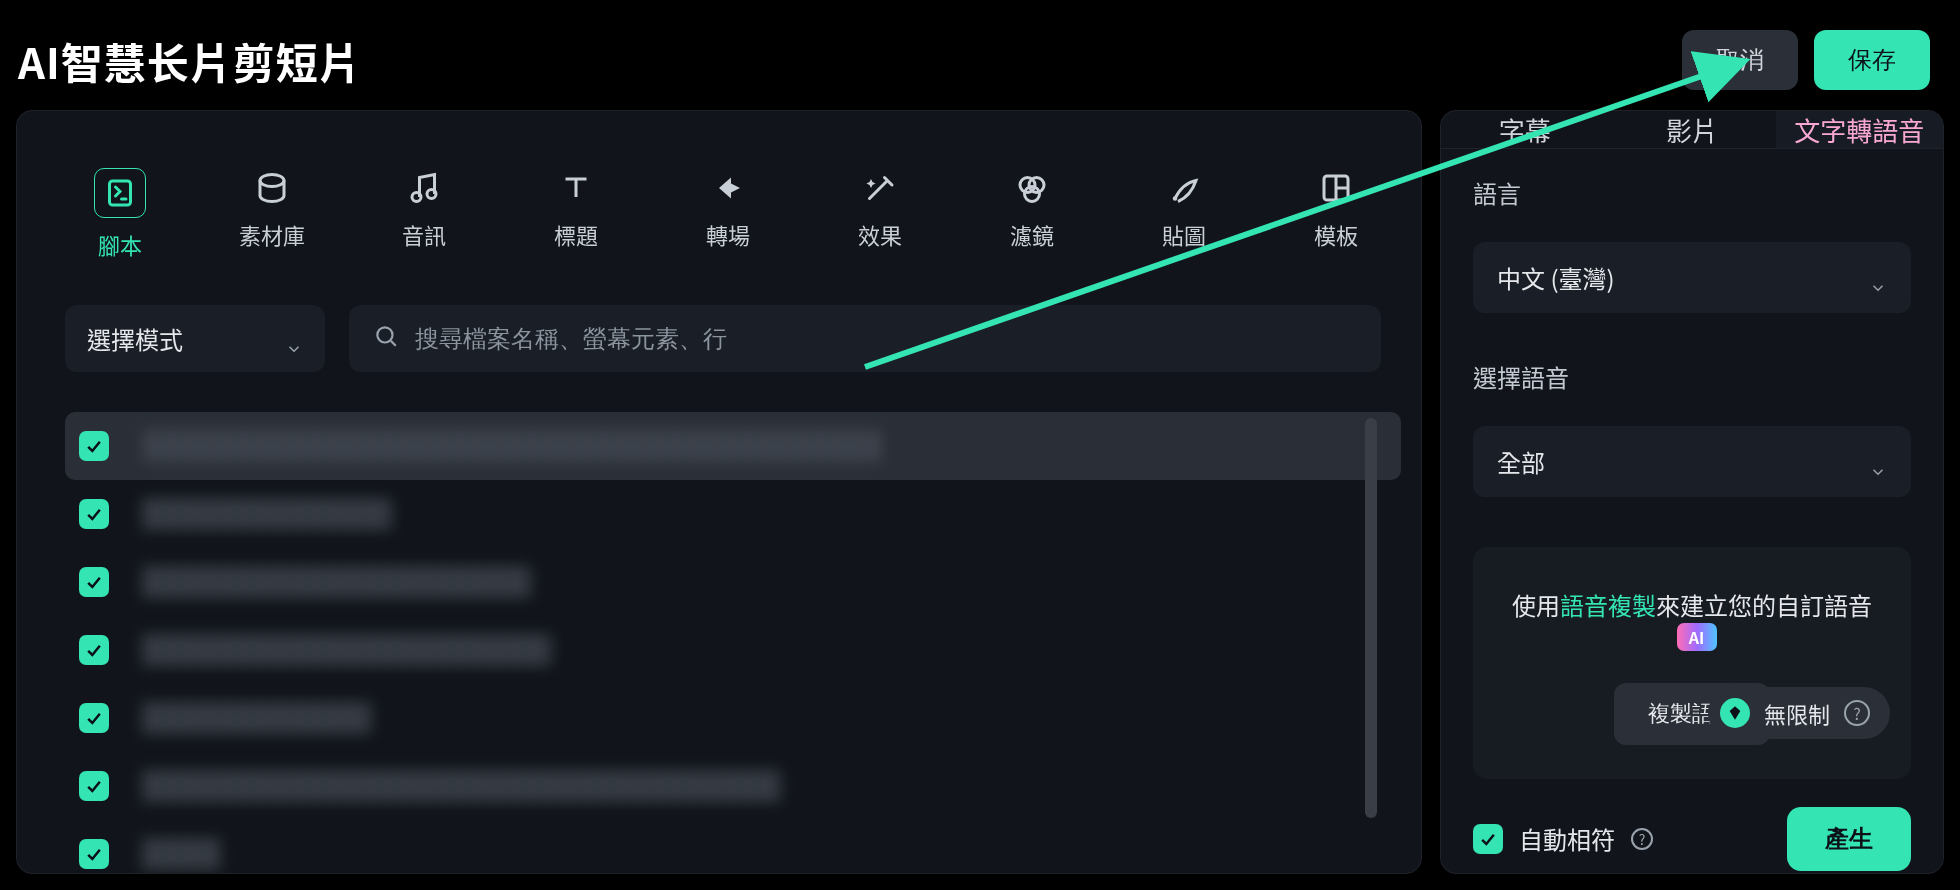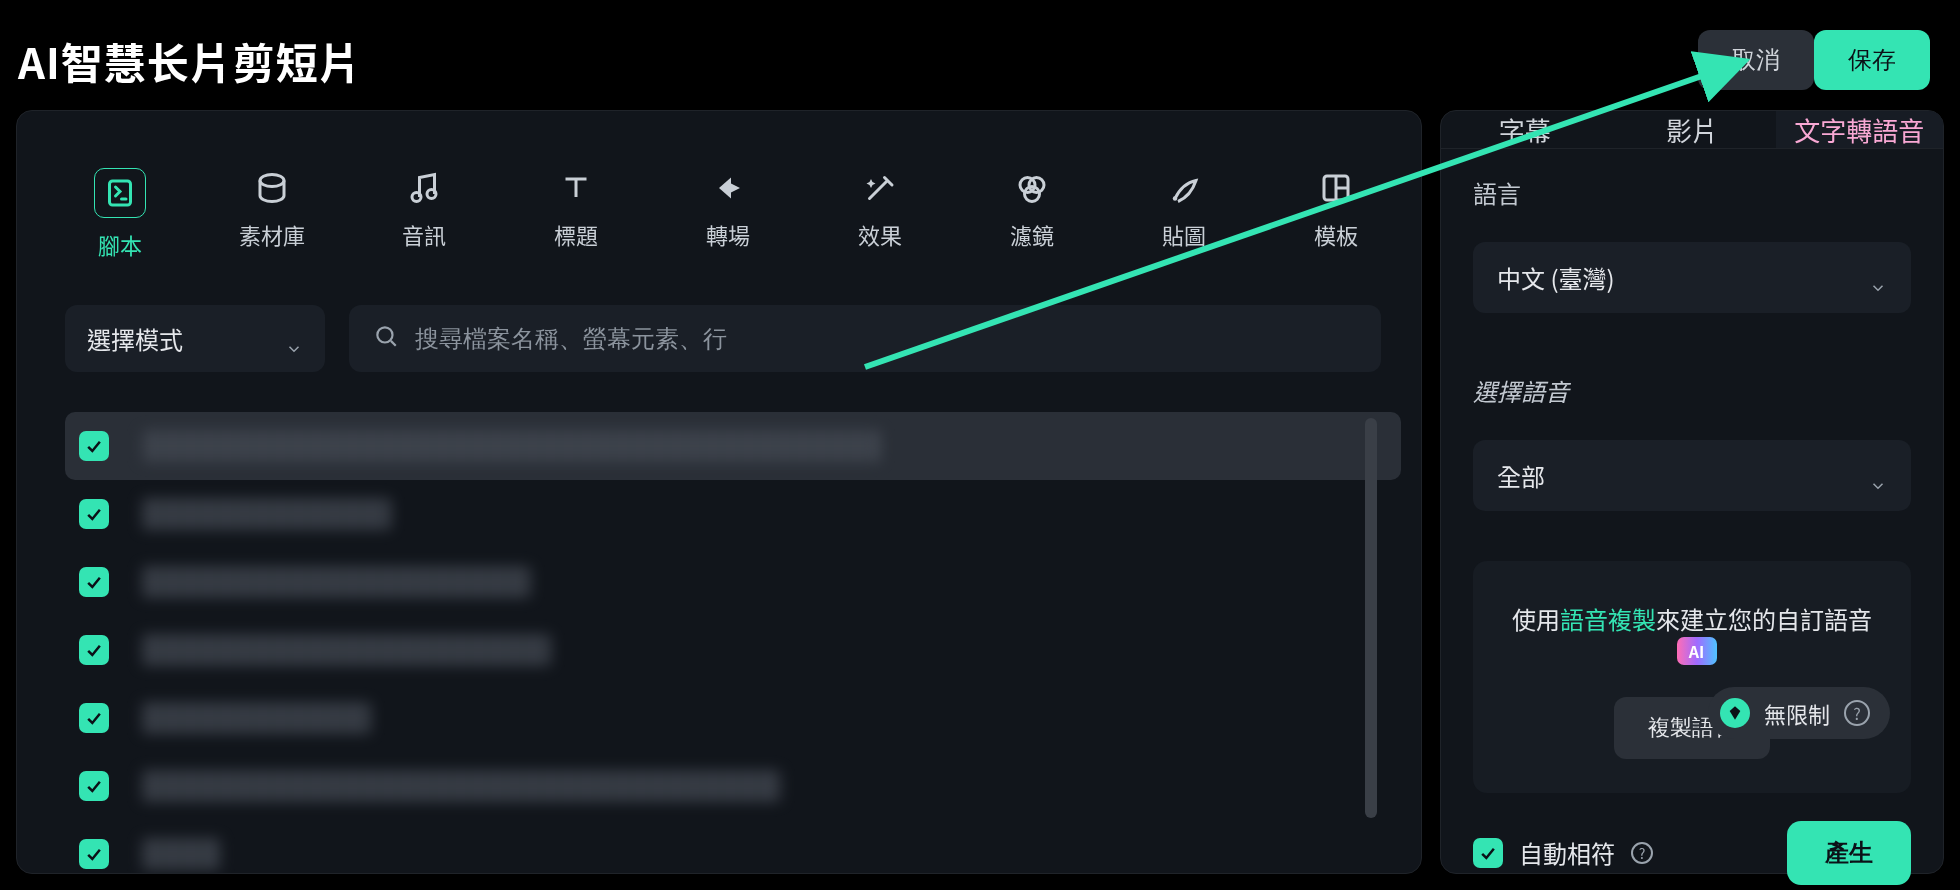--- a/index.html
+++ b/index.html
@@ -7,21 +7,21 @@
     width: 1960px; height: 890px;
     background: #000; font-family: "PingFang TC", "Microsoft JhengHei", "Noto Sans CJK TC", system-ui, sans-serif;
     color: #e5e7eb; overflow: hidden;
   }
   .app { display: flex; flex-direction: column; height: 100%; padding: 10px 0 0 0; }
   .header {
     display: flex; align-items: center; justify-content: space-between;
     padding: 22px 30px 22px 10px; height: 100px; margin-left: 8px;
   }
   .title { font-size: 42px; font-weight: 700; color: #fff; letter-spacing: 1px; }
-  .header-actions { display: flex; }
+  .header-actions { display: flex; gap: 16px; }
   .btn {
     border: none; border-radius: 12px; padding: 14px 34px; font-size: 24px;
     cursor: pointer; font-weight: 500;
   }
   .btn-cancel { background: #2b3038; color: #d1d5db; }
   .btn-save { background: #34e4b3; color: #0b1117; }
   .body { flex: 1; display: flex; gap: 18px; padding: 0 16px 16px 16px; min-height: 0; }
   .main {
     flex: 1; background: #11151b; border: 1px solid #1f2329; border-radius: 16px;
     display: flex; flex-direction: column; min-height: 0;
@@ -336,21 +336,21 @@
         <div class="label">語言</div>
         <div class="dropdown">
           <span>中文 (臺灣)</span>
           <span class="chev">
             <svg viewBox="0 0 24 24">
                 <polyline points="6 9 12 15 18 9"></polyline>
               </svg>
           </span>
         </div>
 
-        <div class="label" style="margin-top:28px;font-style:italic;">選擇語音</div>
+        <div class="label" style="margin-top:14px;">選擇語音</div>
         <div class="dropdown">
           <span>全部</span>
           <span class="chev">
             <svg viewBox="0 0 24 24">
                 <polyline points="6 9 12 15 18 9"></polyline>
               </svg>
           </span>
         </div>
 
         <div class="promo">

